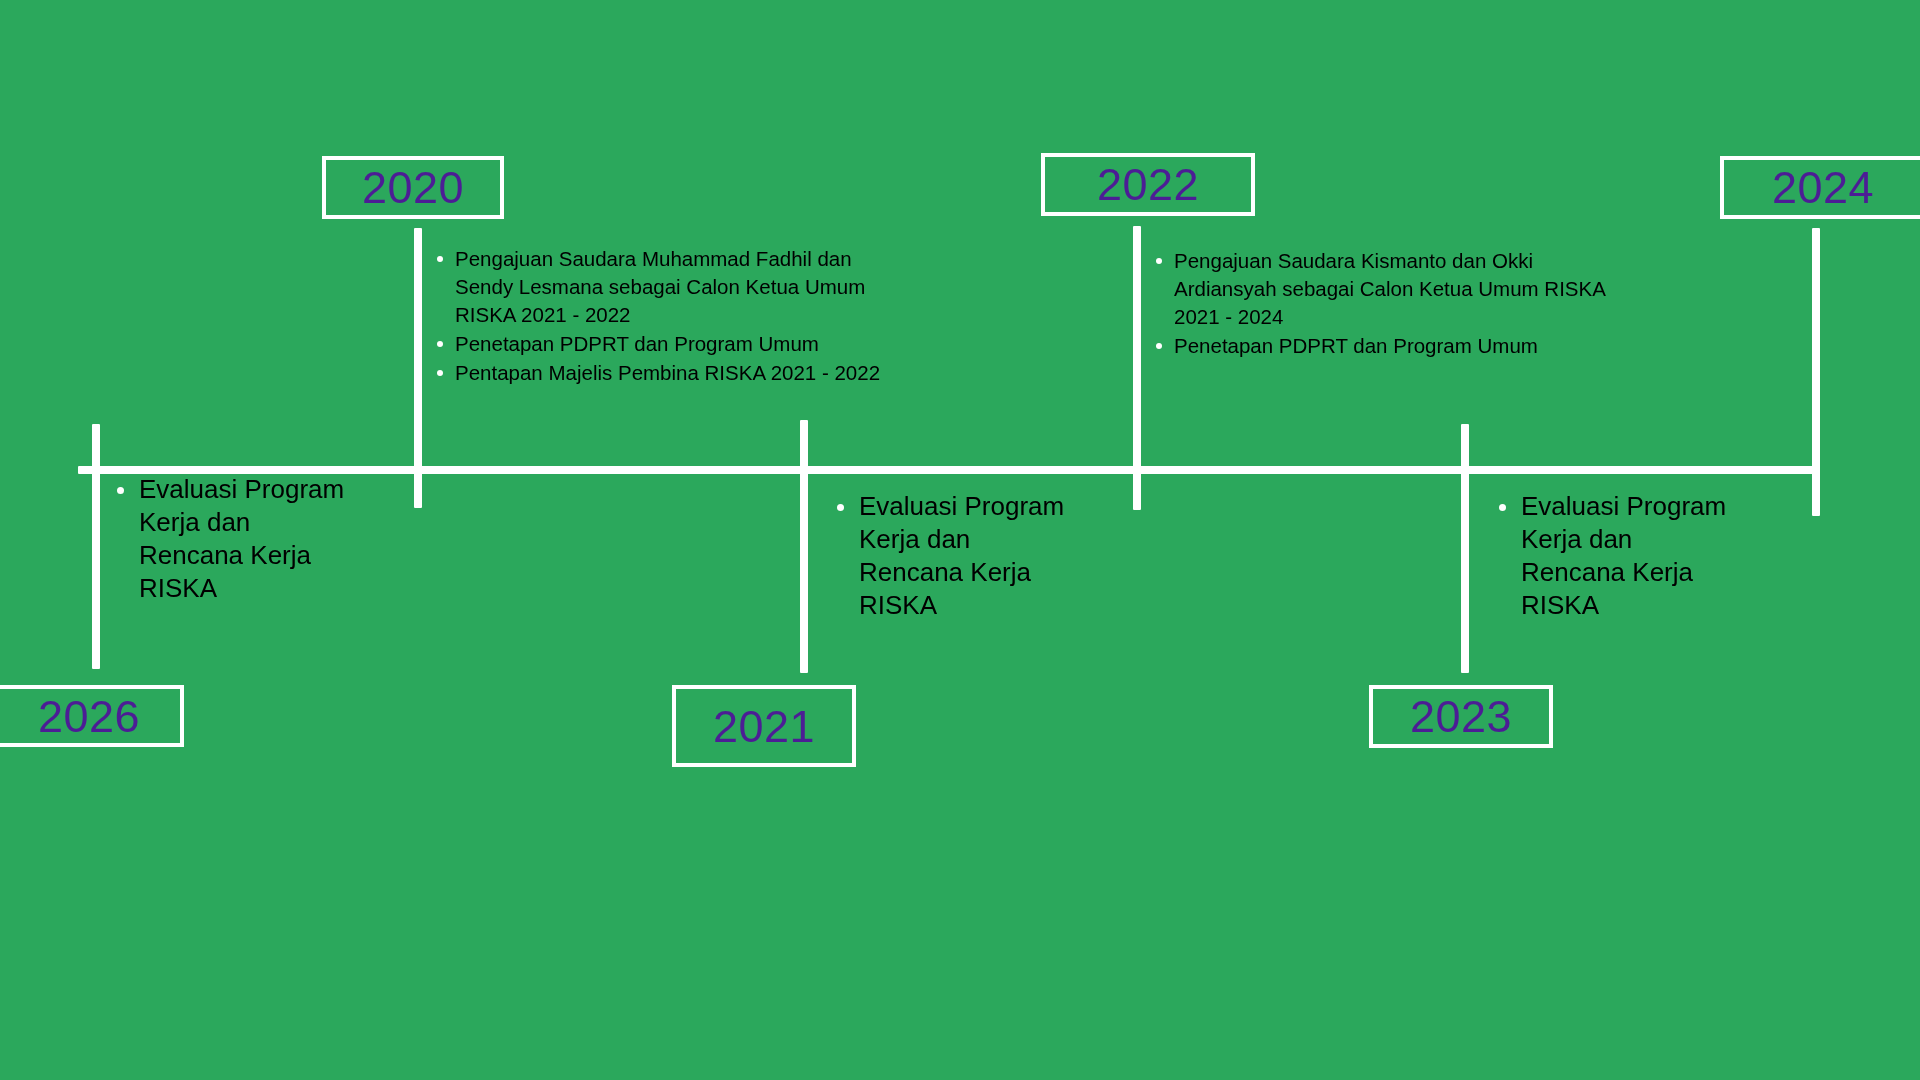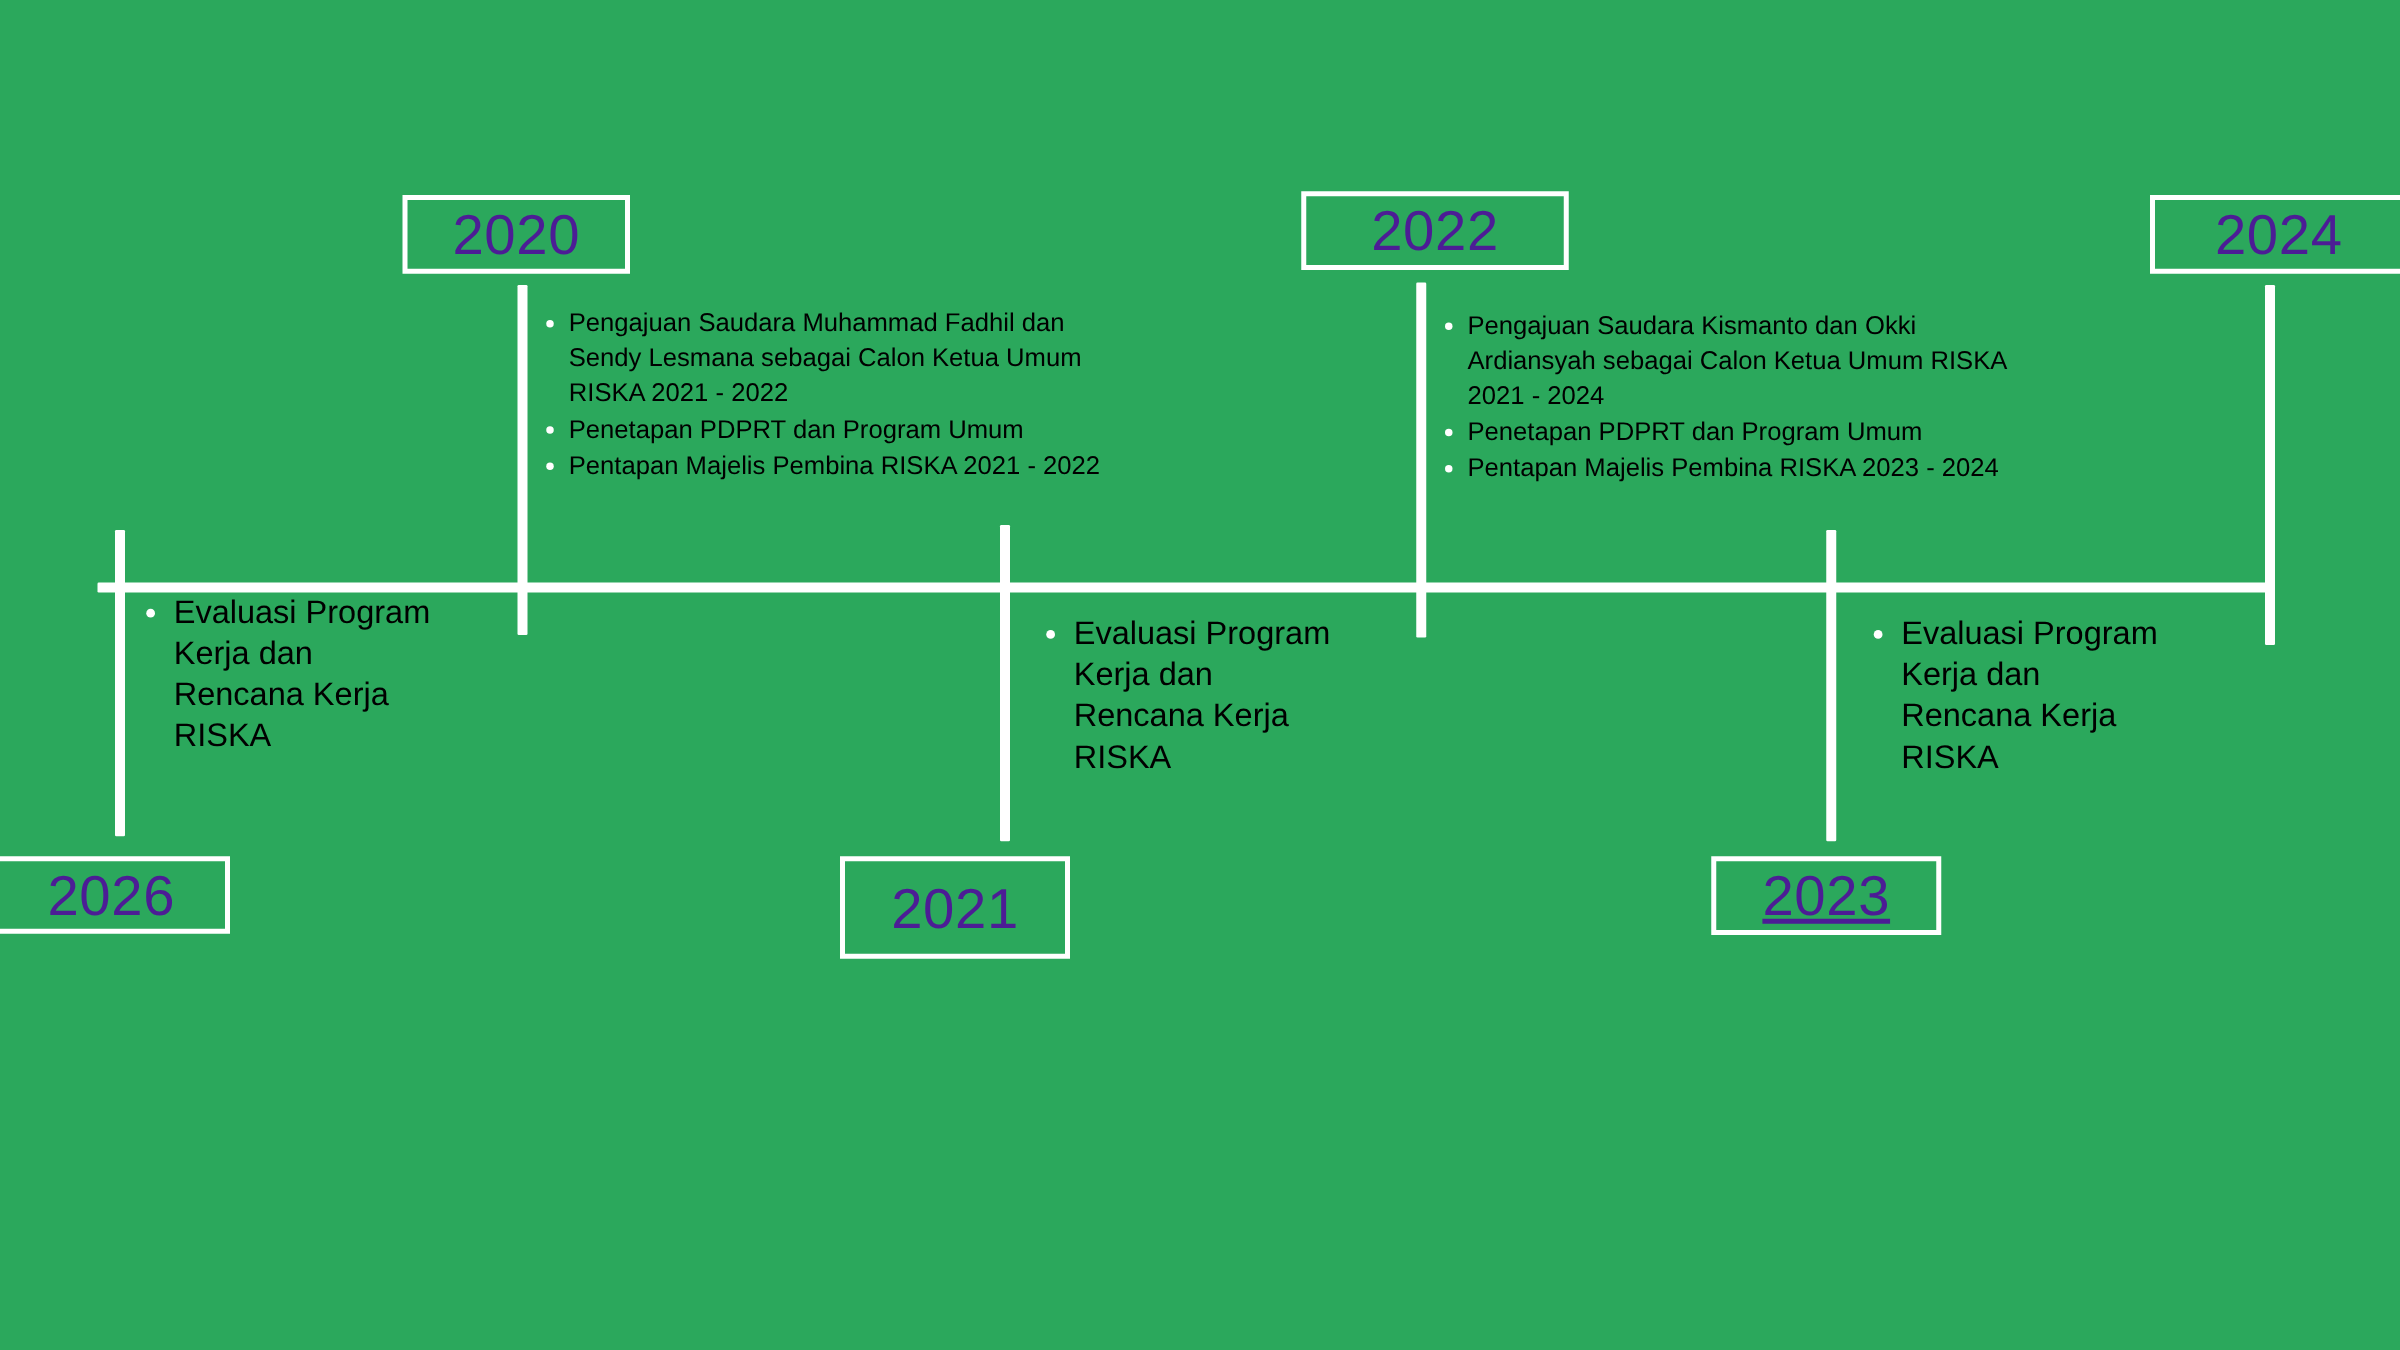--- a/index.html
+++ b/index.html
@@ -148,26 +148,25 @@
   </div>
 
   <div class="stem" style="left:1133px; top:226px; height:284px;"></div>
   <div class="year-box" style="left:1041px; top:153px; width:214px; height:63px;">
     <span>2022</span>
   </div>
   <div class="events" style="left:1149px; top:247px; width:460px;">
     <ul>
       <li>Pengajuan Saudara Kismanto dan Okki Ardiansyah sebagai Calon Ketua Umum RISKA 2021 - 2024</li>
       <li>Penetapan PDPRT dan Program Umum</li>
-      <li>Pentapan Majelis Pembina RISKA 2023 - 2024</li>
     </ul>
   </div>
 
   <div class="stem" style="left:1461px; top:424px; height:249px;"></div>
-  <div class="year-box" style="left:1369px; top:685px; width:184px; height:63px;text-decoration:underline;">
+  <div class="year-box" style="left:1369px; top:685px; width:184px; height:63px;">
     <span>2023</span>
   </div>
   <div class="events eval" style="left:1490px; top:490px; width:300px;">
     <ul>
       <li>
         <span>Evaluasi Program</span><br>
         <span>Kerja dan</span><br>
         <span>Rencana Kerja</span><br>
         <span>RISKA</span>
       </li>

